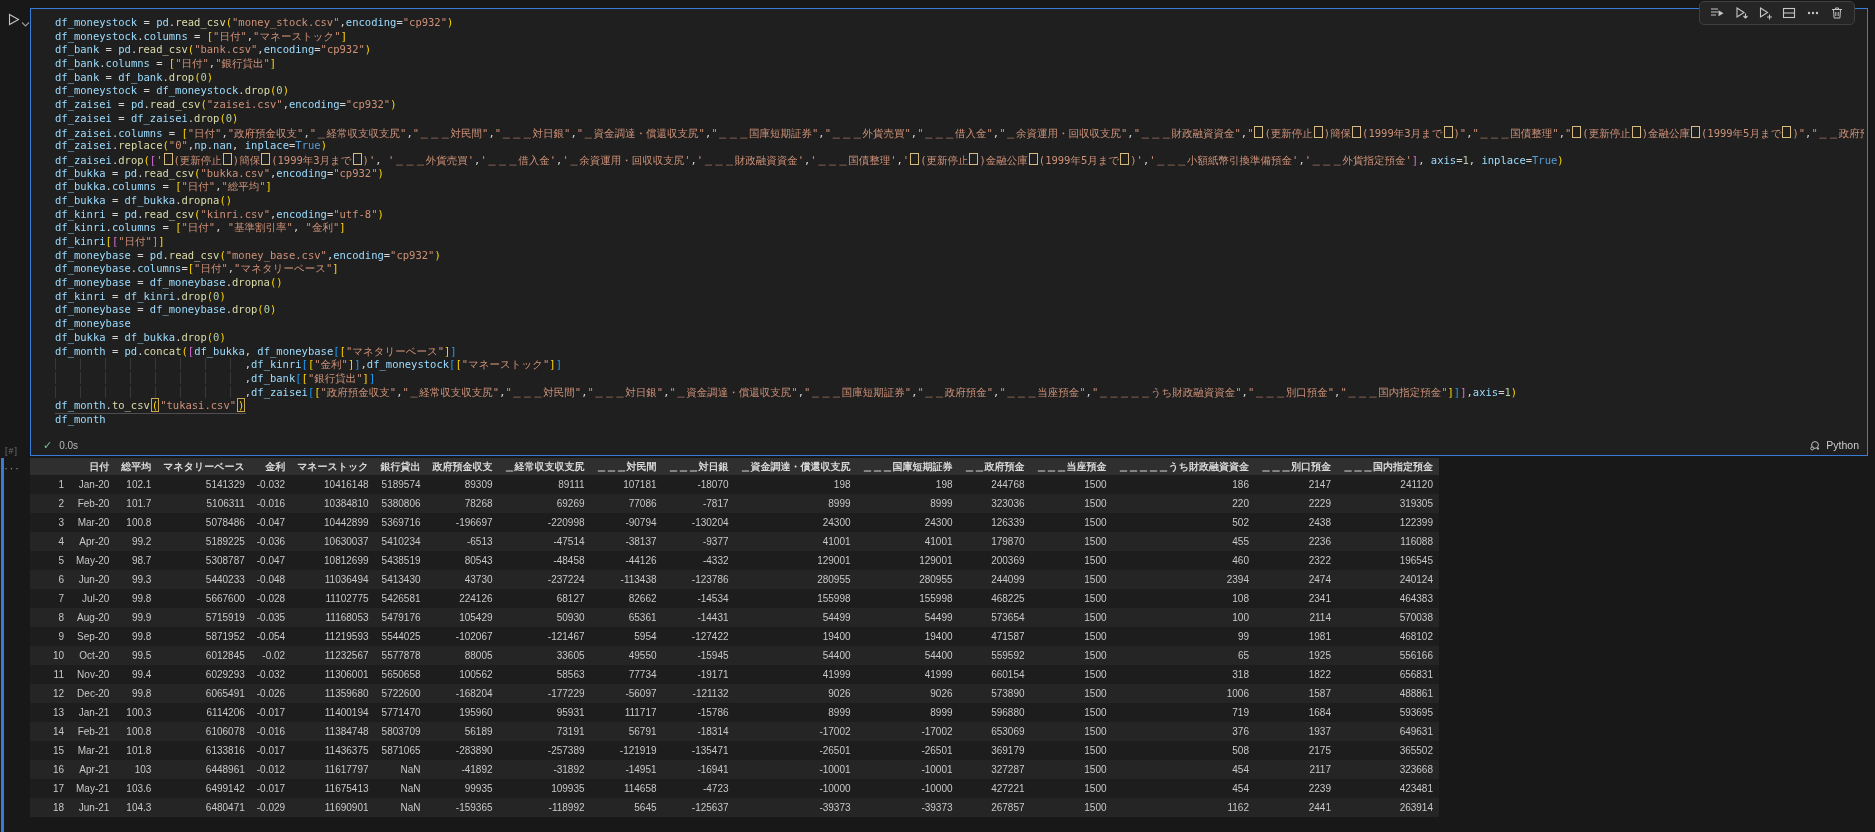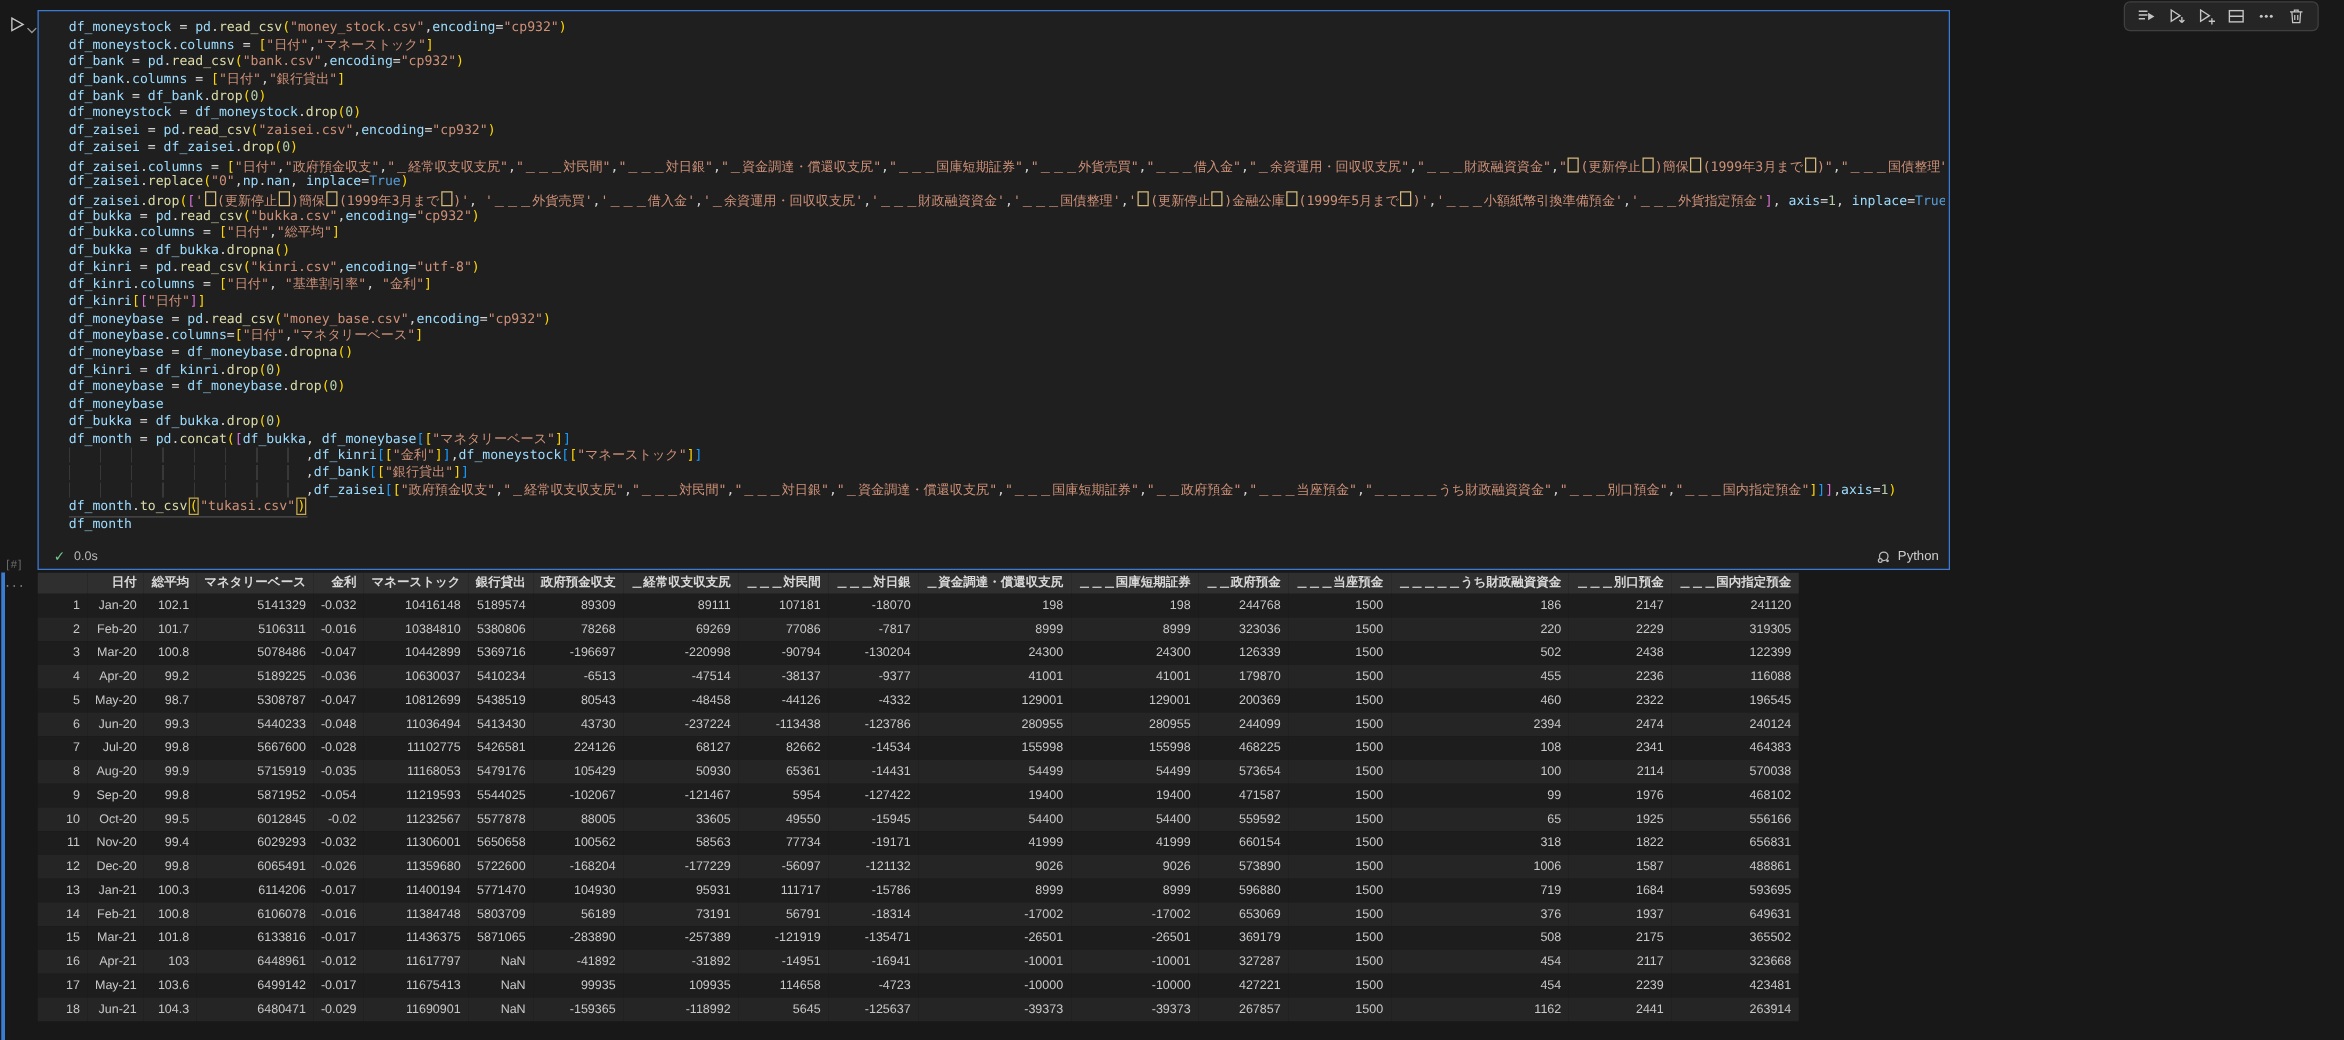--- a/index.html
+++ b/index.html
@@ -3,21 +3,21 @@
 <meta charset="utf-8">
 <style>
   html,body{margin:0;padding:0;}
   body{
     width:1875px;height:832px;overflow:hidden;position:relative;
     background:#181818;font-family:"Liberation Sans","DejaVu Sans",sans-serif;
     -webkit-font-smoothing:antialiased;
   }
   
   .cell{
-    position:absolute;left:30px;top:8px;width:1530px;height:448px;
+    position:absolute;left:30px;top:8px;width:1838px;height:448px;
     box-sizing:border-box;border:1px solid #3a7bd5;background:#1f1f1f;
   }
   .code{
     position:absolute;left:24px;top:7px;right:3px;bottom:22px;
     overflow:hidden;white-space:pre;
     font-family:"DejaVu Sans Mono","DejaVu Sans",monospace;
     font-size:10.5px;line-height:13.7px;color:#d4d4d4;
   }
   .cl{height:13.7px;}
   .v{color:#9cdcfe}.f{color:#dcdcaa}.s{color:#ce9178}.p{color:#d4d4d4}
@@ -331,21 +331,21 @@
           <td>5544025</td>
           <td>-102067</td>
           <td>-121467</td>
           <td>5954</td>
           <td>-127422</td>
           <td>19400</td>
           <td>19400</td>
           <td>471587</td>
           <td>1500</td>
           <td>99</td>
-          <td>1976</td>
+          <td>1981</td>
           <td>468102</td>
         </tr>
         <tr>
           <td>10</td>
           <td>Oct-20</td>
           <td>99.5</td>
           <td>6012845</td>
           <td>-0.02</td>
           <td>11232567</td>
           <td>5577878</td>
@@ -402,21 +402,21 @@
           <td>488861</td>
         </tr>
         <tr>
           <td>13</td>
           <td>Jan-21</td>
           <td>100.3</td>
           <td>6114206</td>
           <td>-0.017</td>
           <td>11400194</td>
           <td>5771470</td>
-          <td>104930</td>
+          <td>195960</td>
           <td>95931</td>
           <td>111717</td>
           <td>-15786</td>
           <td>8999</td>
           <td>8999</td>
           <td>596880</td>
           <td>1500</td>
           <td>719</td>
           <td>1684</td>
           <td>593695</td>

